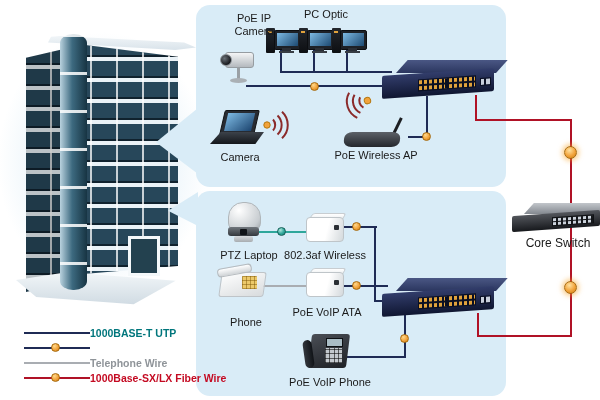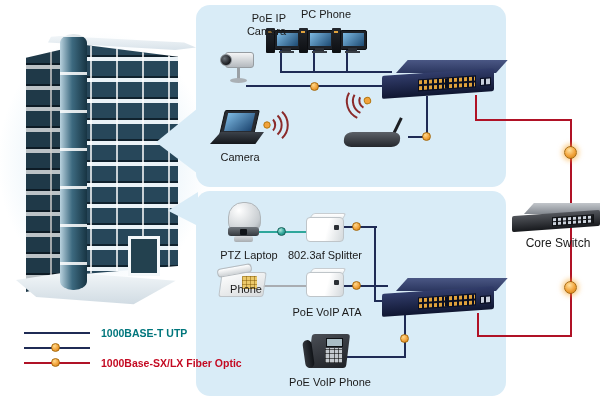--- a/index.html
+++ b/index.html
@@ -19,27 +19,27 @@
        background:radial-gradient(circle at 35% 30%,#ffd98c,#f2a33b 55%,#c97d12);
        border:1px solid #a86a0c;box-sizing:border-box;}
   .dot.teal{background:radial-gradient(circle at 35% 30%,#aee6dc,#2fa79b 55%,#1d7a70);
        border:1px solid #166059;}
   .node{position:absolute;width:13px;height:13px;border-radius:50%;z-index:3;
        background:radial-gradient(circle at 40% 30%,#ffe2a0,#f2a33b 55%,#c97d12);
        border:1px solid #a86a0c;box-sizing:border-box;
        box-shadow:0 0 5px 2px rgba(247,166,44,.55);}
   
   .lbl{position:absolute;font-size:11px;color:#1a1a1a;line-height:1.18;z-index:5;text-align:center;}
-  .lbl.left{text-align:right;white-space:pre-line;}
+  .lbl.left{text-align:center;white-space:pre-line;}
   
   .legend{position:absolute;left:24px;top:325px;width:270px;z-index:5;}
   .lg-row{display:flex;align-items:center;height:15px;}
   .lg-line{position:relative;width:66px;height:2px;flex:0 0 66px;}
   .lg-line .dot{position:absolute;left:27px;top:-4px;}
-  .lg-label{margin-left:11px;font-size:10.5px;font-weight:600;}
+  .lg-label{font-size:10.5px;font-weight:600;}
   .lg-teal{color:#00767c;}
   .lg-gray{color:#8f9499;}
   .lg-red{color:#c40a22;}
   
   .sw{position:absolute;width:116px;height:40px;z-index:4;}
   .sw .top{position:absolute;left:14px;top:2px;width:100px;height:13px;
            background:linear-gradient(180deg,#4a5784,#2b365f);
            transform:skewX(-42deg);transform-origin:bottom left;}
   .sw .front{position:absolute;left:0;top:14px;width:112px;height:23px;border-radius:2px;
            background:linear-gradient(180deg,#323d6b,#0f1631);
@@ -322,40 +322,45 @@
 
   <div class="coresw">
     <div class="top"></div>
     <div class="front">
       <div class="ports"></div>
     </div>
   </div>
 
   <div class="lbl left" style="left:222px;top:12px;width:64px;">PoE IP
 Camera</div>
-  <div class="lbl" style="left:294px;top:8px;width:64px;">PC Phone</div>
+  <div class="lbl" style="left:294px;top:8px;width:64px;">PC Optic</div>
   <div class="lbl" style="left:216px;top:151px;width:48px;">Camera</div>
+  <div class="lbl" style="left:334px;top:149px;width:84px;">PoE Wireless AP</div>
   <div class="lbl" style="left:214px;top:249px;width:70px;">PTZ Laptop</div>
-  <div class="lbl" style="left:282px;top:249px;width:86px;">802.3af Splitter</div>
-  <div class="lbl" style="left:224px;top:283px;width:44px;">Phone</div>
+  <div class="lbl" style="left:282px;top:249px;width:86px;">802.3af Wireless</div>
+  <div class="lbl" style="left:224px;top:316px;width:44px;">Phone</div>
   <div class="lbl" style="left:284px;top:376px;width:92px;">PoE VoIP Phone</div>
   <div class="lbl" style="left:288px;top:306px;width:78px;">PoE VoIP ATA</div>
   <div class="lbl" style="left:508px;top:236px;width:100px;font-size:12px;">Core Switch</div>
 
   <div class="legend">
     <div class="lg-row">
       <span class="lg-line" style="background:#1f2b55;"></span>
       <span class="lg-label lg-teal">1000BASE-T UTP</span>
     </div>
     <div class="lg-row">
       <span class="lg-line" style="background:#1f2b55;">
           <span class="dot"></span>
         </span>
     </div>
     <div class="lg-row">
+      <span class="lg-line" style="background:#a9adb2;"></span>
+      <span class="lg-label lg-gray">Telephone Wire</span>
+    </div>
+    <div class="lg-row">
       <span class="lg-line" style="background:#b01226;">
           <span class="dot"></span>
         </span>
-      <span class="lg-label lg-red">1000Base-SX/LX Fiber Optic</span>
+      <span class="lg-label lg-red">1000Base-SX/LX Fiber Wire</span>
     </div>
   </div>
 
 </div>
 
 </body></html>

